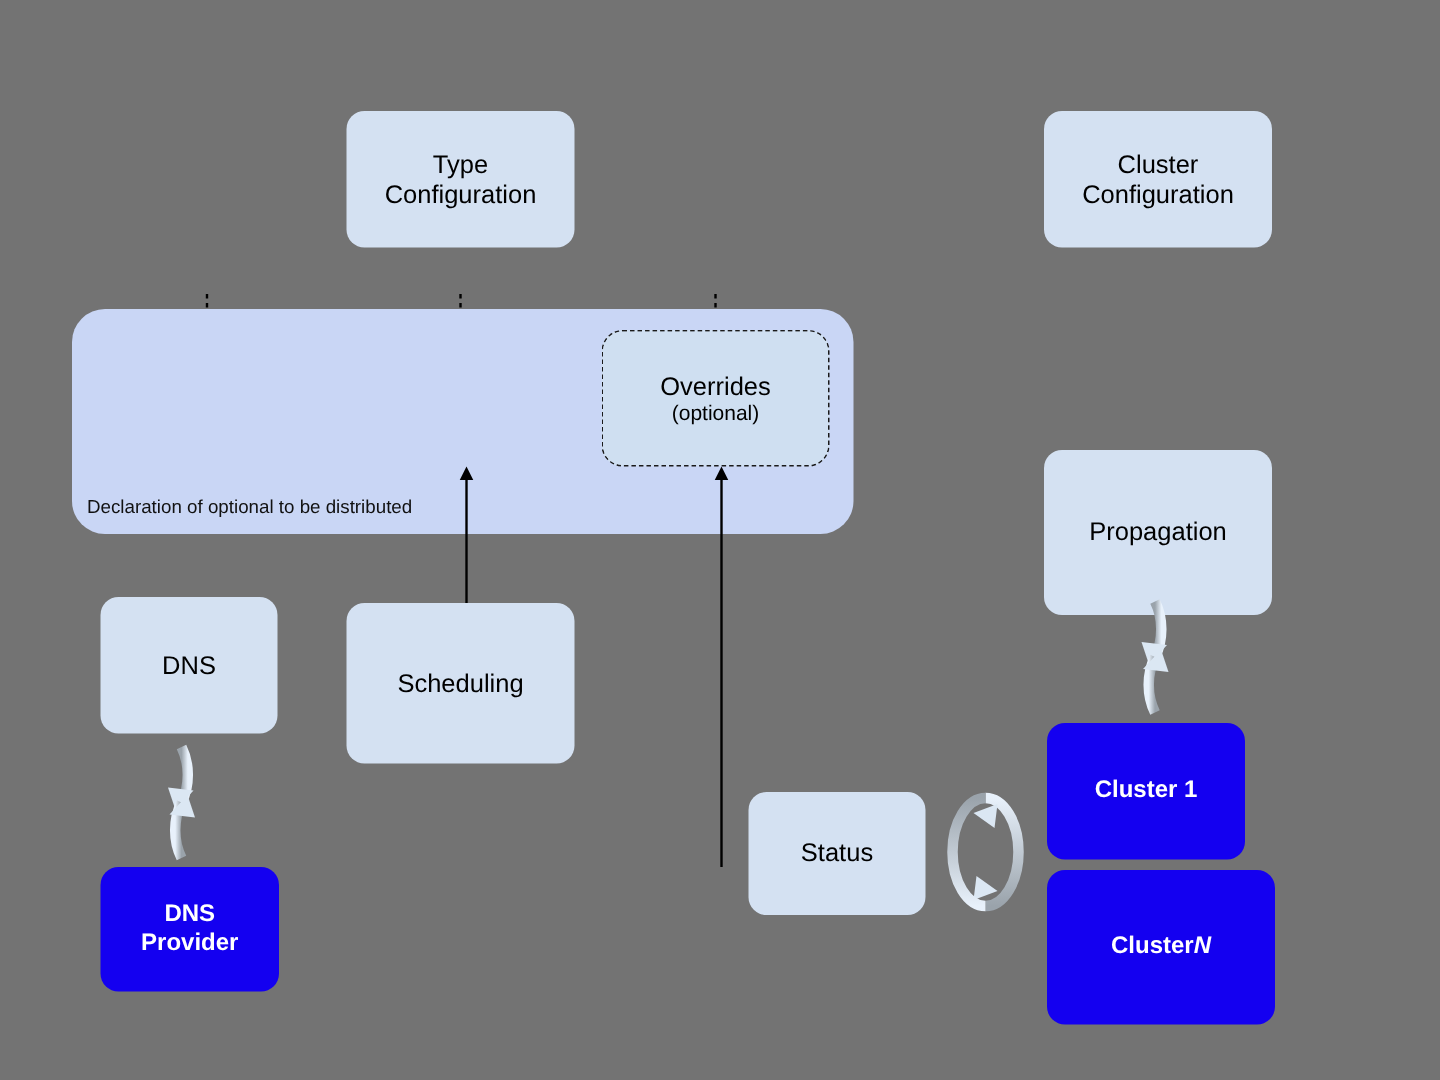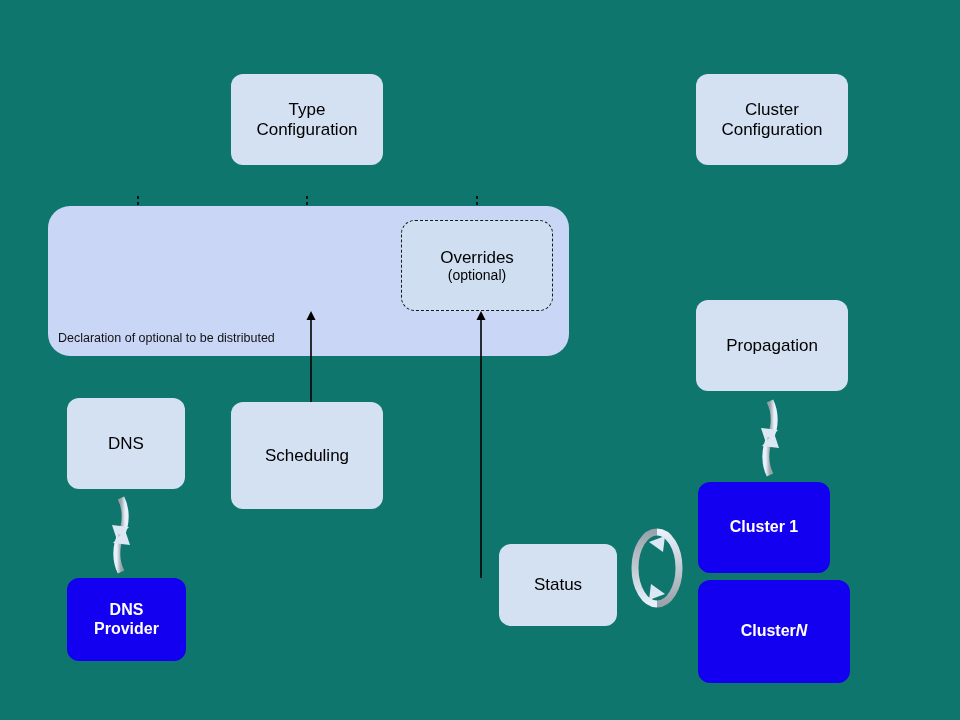--- a/index.html
+++ b/index.html
@@ -4,21 +4,21 @@
 <style>
   html, body {
     margin: 0;
     padding: 0;
     background: #000000;
   }
   #canvas {
     position: relative;
     width: 960px;
     height: 720px;
-    background: #0f766e;
+    background: #737373;
     overflow: hidden;
     font-family: "Liberation Sans", sans-serif;
     text-decoration: underline;
   }
   .box {
     position: absolute;
     box-sizing: border-box;
     display: flex;
     flex-direction: column;
     align-items: center;
@@ -149,32 +149,32 @@
     <path d="M33 77 A 26 34 0 0 1 33 40" fill="none" stroke="url(#gradA1)" stroke-width="7"></path>
     <polygon points="42,50 25,48 37,35" fill="#dbe7f3"></polygon>
   </svg>
 
   <div class="box box-blue" style="left:67px; top:578px; width:119px; height:83px;">
     <span>DNS</span>
     <span>Provider</span>
   </div>
 
 
-  <div class="box box-light" style="left:696px; top:300px; width:152px; height:91px;">
+  <div class="box box-light" style="left:696px; top:300px; width:152px; height:110px;">
     <span>Propagation</span>
   </div>
 
   <svg style="position:absolute; left:737px; top:398px; width:66px; height:80px;">
     <path d="M33 3 A 26 34 0 0 1 33 40" fill="none" stroke="url(#gradA2)" stroke-width="7"></path>
     <polygon points="24,30 41,32 29,45" fill="#dbe7f3"></polygon>
     <path d="M33 77 A 26 34 0 0 1 33 40" fill="none" stroke="url(#gradA1)" stroke-width="7"></path>
     <polygon points="42,50 25,48 37,35" fill="#dbe7f3"></polygon>
   </svg>
 
-  <div class="box box-light" style="left:499px; top:544px; width:118px; height:82px;">
+  <div class="box box-light" style="left:499px; top:528px; width:118px; height:82px;">
     <span>Status</span>
   </div>
 
   <svg style="position:absolute; left:627px; top:524px; width:62px; height:90px;">
     <defs>
       <linearGradient id="gradB1" x1="0" y1="0" x2="0" y2="1">
         <stop offset="0%" stop-color="#e8f1fb"></stop>
         <stop offset="100%" stop-color="#9aa3ab"></stop>
       </linearGradient>
       <linearGradient id="gradB2" x1="0" y1="1" x2="0" y2="0">

